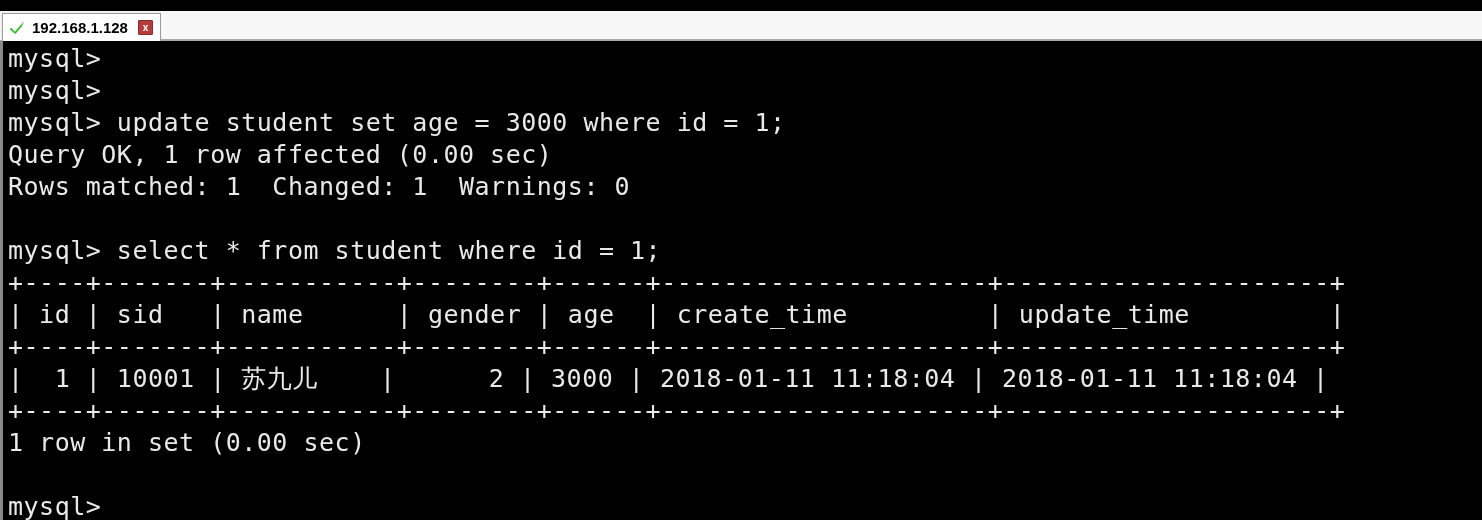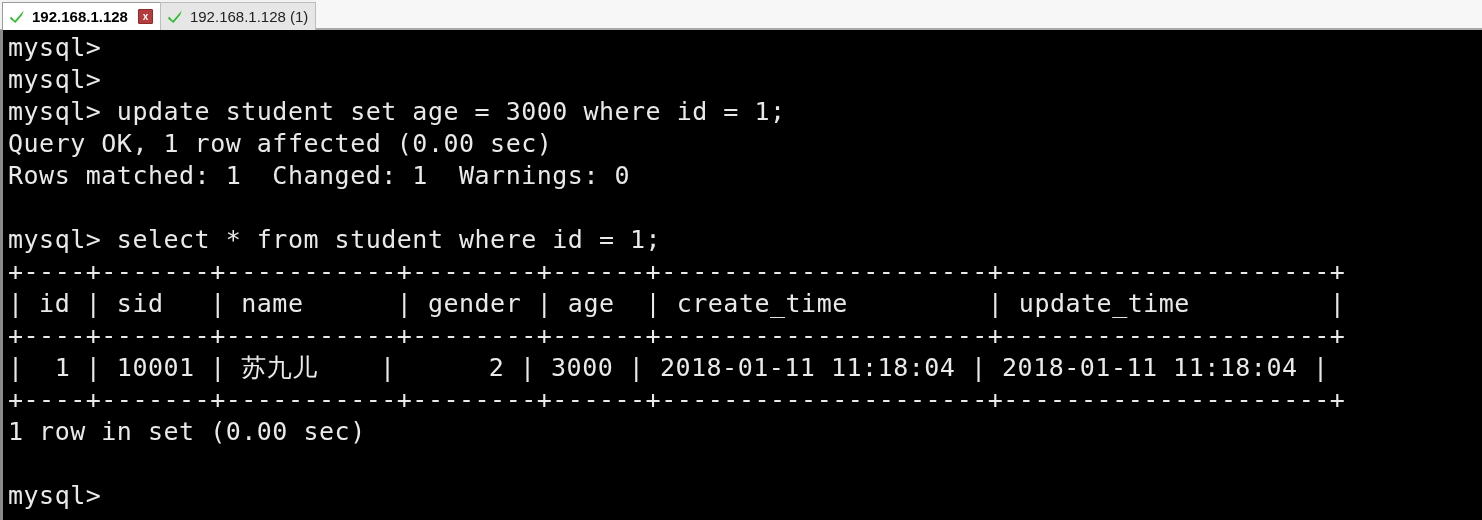--- a/index.html
+++ b/index.html
@@ -27,20 +27,21 @@
   .tabbar {
     height: 30px;
     background: #f2f2f2;
     border-bottom: 1px solid #a9a9a9;
     display: flex;
     align-items: flex-end;
     font-family: "Liberation Sans", sans-serif;
     box-sizing: border-box;
     padding-left: 2px;
     flex: 0 0 auto;
+    margin-top: 11px;
   }
 
   .tab {
     height: 28px;
     display: flex;
     align-items: center;
     box-sizing: border-box;
     padding: 0 7px 0 6px;
     gap: 6px;
     border: 1px solid #b6b6b6;
@@ -144,28 +145,20 @@
     <div class="tab active">
       <span class="tab-check">
         <svg width="17" height="17" viewBox="0 0 17 17" xmlns="http://www.w3.org/2000/svg">
           <path d="M2 8.6 L5.9 12.8 L14.8 2.6 L13.0 7.2 L6.3 15.0 L1.0 10.4 Z" fill="#2fbb2f"></path>
         </svg>
       </span>
       <span class="tab-label">192.168.1.128</span>
       <span class="tab-close">x</span>
     </div>
 
-    <div class="tab inactive">
-      <span class="tab-check">
-        <svg width="17" height="17" viewBox="0 0 17 17" xmlns="http://www.w3.org/2000/svg">
-          <path d="M2 8.6 L5.9 12.8 L14.8 2.6 L13.0 7.2 L6.3 15.0 L1.0 10.4 Z" fill="#2fbb2f"></path>
-        </svg>
-      </span>
-      <span class="tab-label">192.168.1.128 (1)</span>
-    </div>
 
     <div class="tabbar-filler"></div>
   </div>
 
   <div class="terminal-outer">
     <div class="terminal"><div class="term-line">mysql&gt;</div><div class="term-line">mysql&gt;</div><div class="term-line">mysql&gt; update student set age = 3000 where id = 1;</div><div class="term-line">Query OK, 1 row affected (0.00 sec)</div><div class="term-line">Rows matched: 1  Changed: 1  Warnings: 0</div><div class="term-line blank"> </div><div class="term-line">mysql&gt; select * from student where id = 1;</div><div class="term-line">+----+-------+-----------+--------+------+---------------------+---------------------+</div><div class="term-line">| id | sid   | name      | gender | age  | create_time         | update_time         |</div><div class="term-line">+----+-------+-----------+--------+------+---------------------+---------------------+</div><div class="term-line">|  1 | 10001 | 苏九儿    |      2 | 3000 | 2018-01-11 11:18:04 | 2018-01-11 11:18:04 |</div><div class="term-line">+----+-------+-----------+--------+------+---------------------+---------------------+</div><div class="term-line">1 row in set (0.00 sec)</div><div class="term-line blank"> </div><div class="term-line">mysql&gt;</div></div>
   </div>
 
 </div>
 

